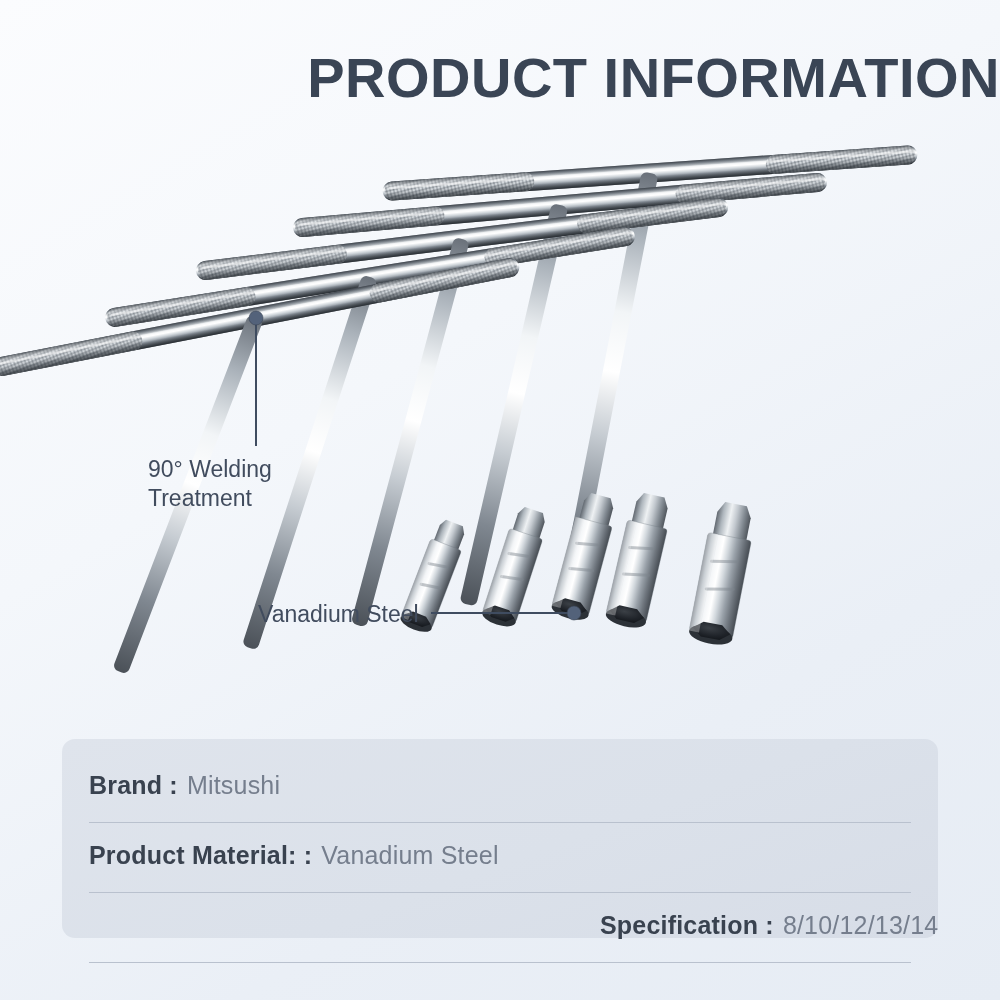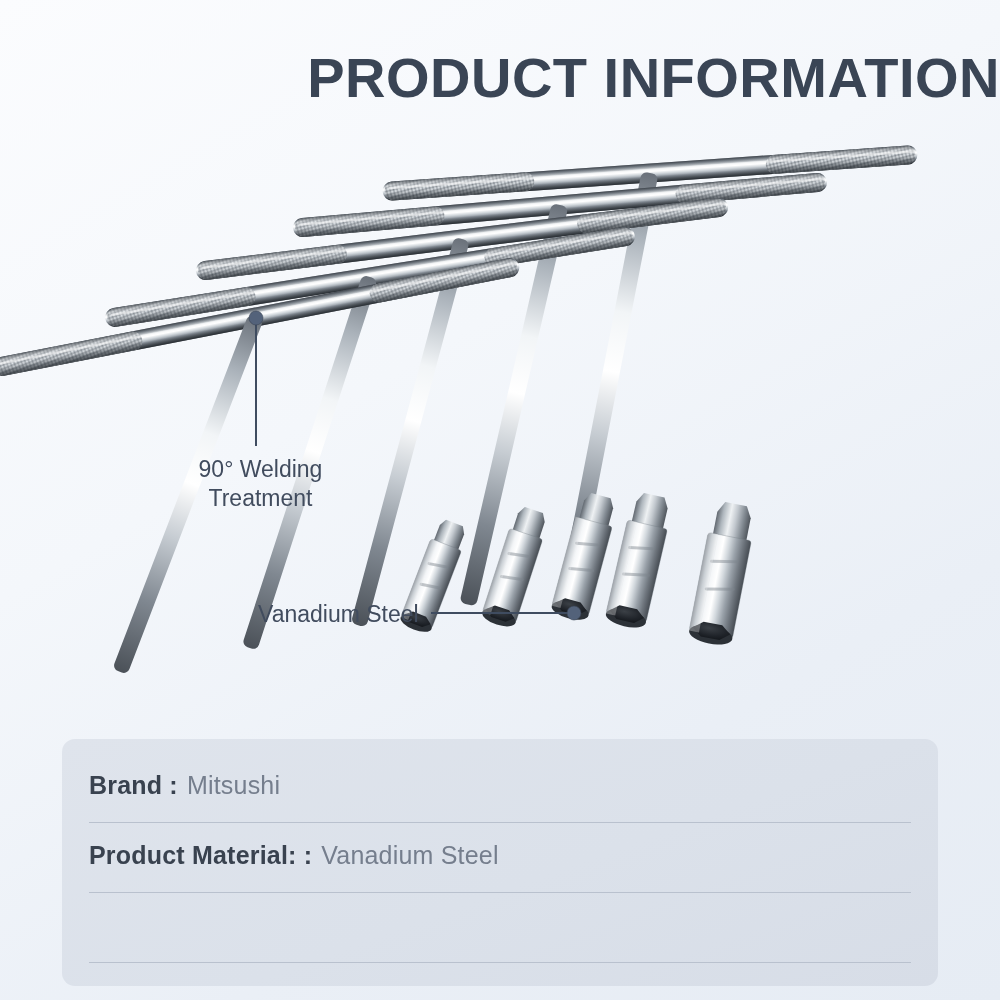--- a/index.html
+++ b/index.html
@@ -52,35 +52,34 @@
     color: #414c5e;
     font-size: 23px;
     line-height: 29px;
     font-family: "Liberation Sans", sans-serif;
     white-space: pre-line;
   }
   #callout-welding {
     left: 148px;
     top: 455px;
     width: 225px;
-    text-align: center;
   }
   #callout-vanadium {
     left: 258px;
     top: 600px;
     text-align: left;
   }
 
   
   #spec-panel {
     position: absolute;
     left: 62px;
     top: 739px;
     width: 876px;
-    height: 247px;
+    height: 199px;
     background: linear-gradient(160deg, #dfe4ec 0%, #dbe1ea 55%, #d7dde7 100%);
     border-radius: 13px;
     box-sizing: border-box;
   }
   .spec-row {
     position: absolute;
     left: 27px;
     width: 822px;
     height: 66px;
   }
@@ -366,17 +365,20 @@
     </div>
 
     <div class="spec-row r2">
       <div class="spec-cell c1">
         <span class="spec-label">Product Material: :</span><span class="spec-value">Vanadium Steel</span>
       </div>
       <div class="spec-line"></div>
     </div>
 
     <div class="spec-row r3">
+      <div class="spec-cell c2">
+        <span class="spec-label">Specification :</span><span class="spec-value">8/10/12/13/14</span>
+      </div>
       <div class="spec-line"></div>
     </div>
 
   </div>
 </div>
 
 </body></html>

